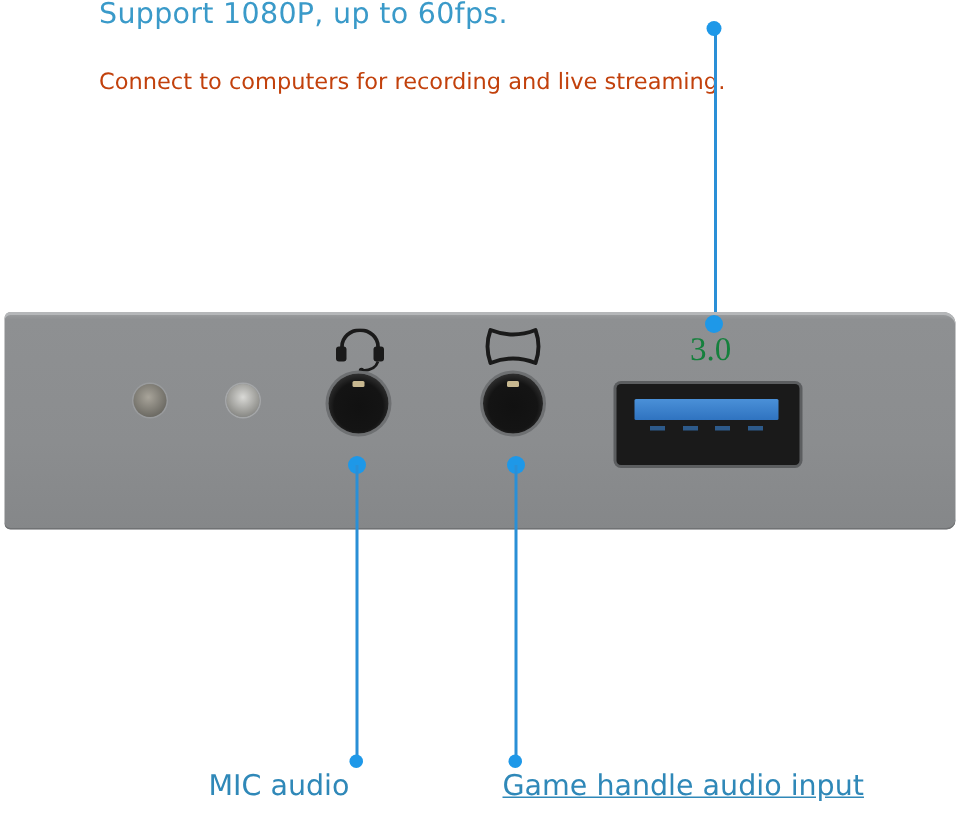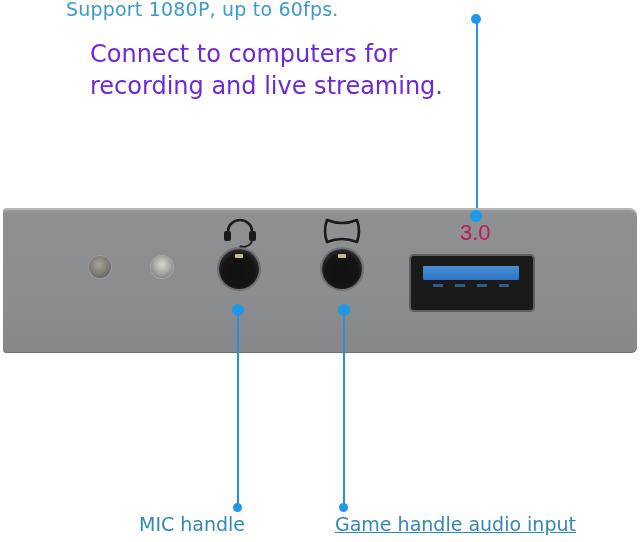--- a/index.html
+++ b/index.html
@@ -1,30 +1,30 @@
 <!DOCTYPE html>
 <html><head>
 <meta charset="utf-8">
 <style>
   html, body { margin:0; padding:0; }
   body { width:640px; height:542px; background:#ffffff; position:relative; overflow:hidden; font-family:"DejaVu Sans", sans-serif; }
   .headline { position:absolute; left:66px; top:-2px; font-size:19px; color:#3a9ac9; white-space:nowrap; letter-spacing:0.2px; }
-  .desc { position:absolute; left:66px; top:38px; font-size:24px; line-height:32px; color:#6d28d9; width:420px;margin-left:24px; }
+  .desc { position:absolute; left:66px; top:38px; font-size:15px; line-height:32px; color:#c2410c; width:420px; }
   .plate { position:absolute; left:3px; top:208px; width:634px; height:145px; background:linear-gradient(#9ea0a2 0px, #8e9092 5px, #8b8d8f 60%, #858789 100%); border-radius:4px 8px 6px 4px; box-shadow: inset 0 2px 0 #b5b7b9, inset 0 -1px 0 #707274; }
   .led { position:absolute; width:22px; height:22px; border-radius:50%; }
   .led1 { left:89px; top:256px; background:radial-gradient(circle at 45% 40%, #a8a49a, #6f6d66 70%, #5a5954); box-shadow:0 0 0 1px #9a9c9e; }
   .led2 { left:151px; top:256px; background:radial-gradient(circle at 50% 40%, #d9d9d6, #9a9a96 60%, #6f706e); box-shadow:0 0 0 1px #a5a7a9; }
   .jack { position:absolute; width:40px; height:40px; border-radius:50%; background:radial-gradient(circle at 50% 55%, #111 0, #141414 55%, #2a2a2a 70%, #5a5c5e 100%); box-shadow:0 0 0 2px #6e7072; }
   .jack .pin { position:absolute; left:16px; top:5px; width:8px; height:4px; background:#c8b890; border-radius:1px; }
   .jack-mic { left:219px; top:249px; }
   .jack-game { left:322px; top:249px; }
   .usb { position:absolute; left:411px; top:256px; width:122px; height:54px; background:#1a1a1a; border-radius:3px; box-shadow:0 0 0 2px #5c5e60; }
   .usb .tongue { position:absolute; left:12px; top:10px; width:96px; height:14px; background:linear-gradient(#4a90d8,#2f73c0); border-radius:1px; }
   .usb .teeth { position:absolute; left:22px; top:28px; width:80px; height:3px; background:repeating-linear-gradient(90deg,#2d5a8a 0 10px, transparent 10px 22px); }
-  .usb-label { position:absolute; left:460px; top:220px; font-family:Liberation Sans, sans-serif; font-size:22px; color:#be185d; }
+  .usb-label { position:absolute; left:460px; top:220px; font-family:Liberation Serif, serif; font-size:22px; color:#15803d; }
   .icon { position:absolute; }
   .dot { position:absolute; width:12px; height:12px; border-radius:50%; background:#1e98e8; }
   .line { position:absolute; width:2px; background:#2a8fd6; }
   .label { position:absolute; top:513px; font-size:19px; color:#2f88b8; white-space:nowrap; }
 </style>
 </head>
 <body>
 
 <div class="headline">Support 1080P, up to 60fps.</div>
 <div class="desc">Connect to computers for recording and live streaming.</div>
@@ -59,18 +59,18 @@
 
 <div class="usb-label">3.0</div>
 <div class="usb">
   <div class="tongue"></div>
   <div class="teeth"></div>
 </div>
 
 <div class="dot" style="left:232px; top:304px;"></div>
 <div class="line" style="left:237px; top:310px; height:196px;"></div>
 <div class="dot" style="left:233px; top:503px; width:9px; height:9px;"></div>
-<div class="label" style="left:139px;">MIC handle</div>
+<div class="label" style="left:139px;">MIC audio</div>
 
 <div class="dot" style="left:338px; top:304px;"></div>
 <div class="line" style="left:343px; top:310px; height:196px;"></div>
 <div class="dot" style="left:339px; top:503px; width:9px; height:9px;"></div>
 <div class="label" style="left:335px;text-decoration:underline;">Game handle audio input</div>
 
 </body></html>

